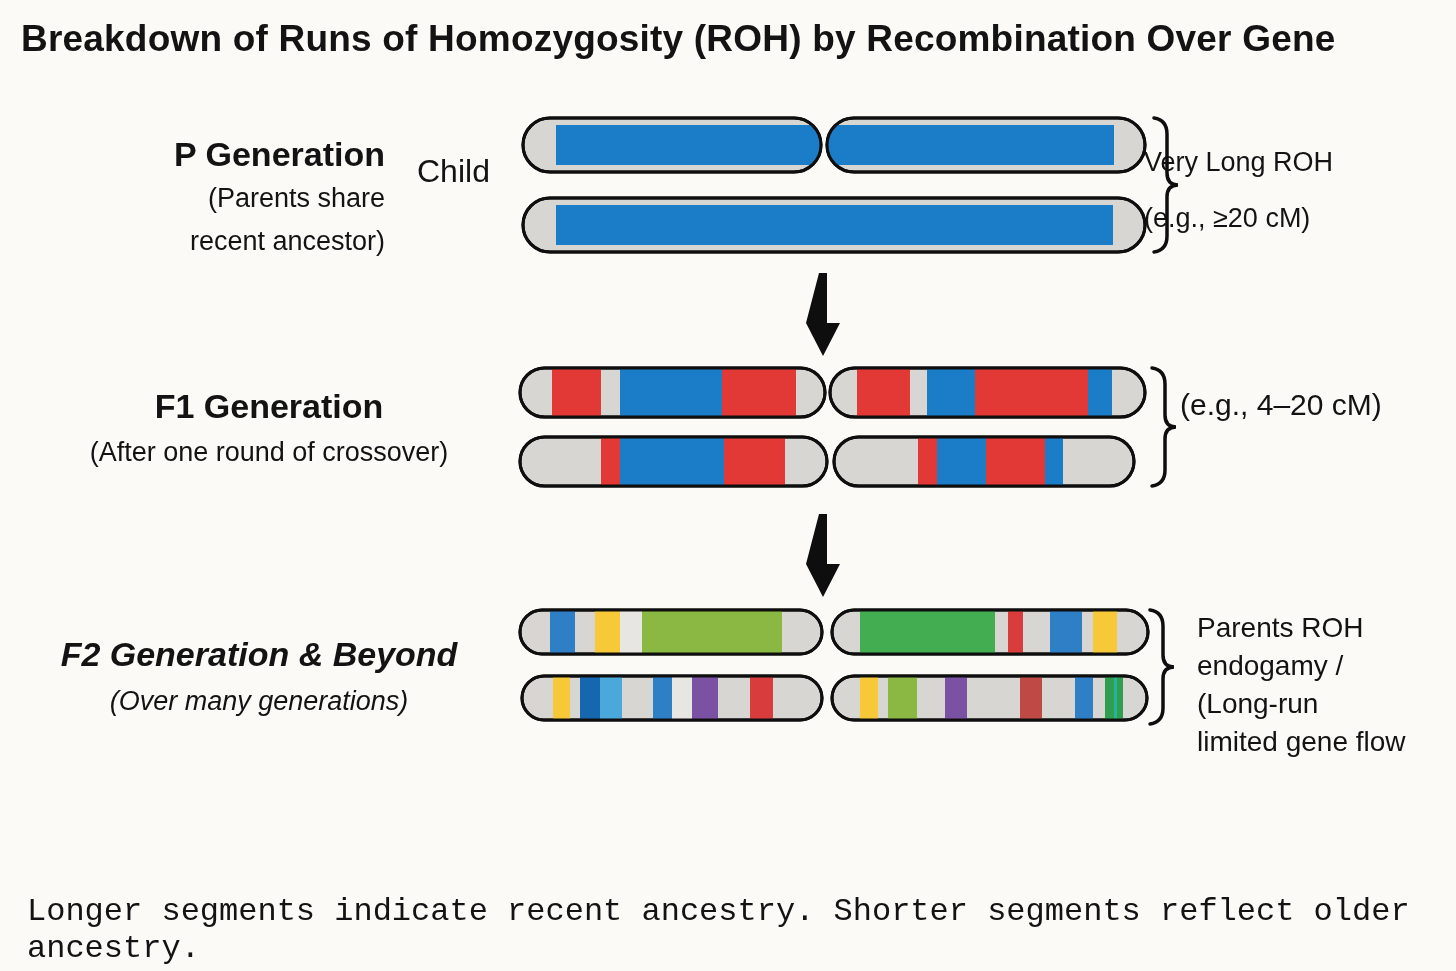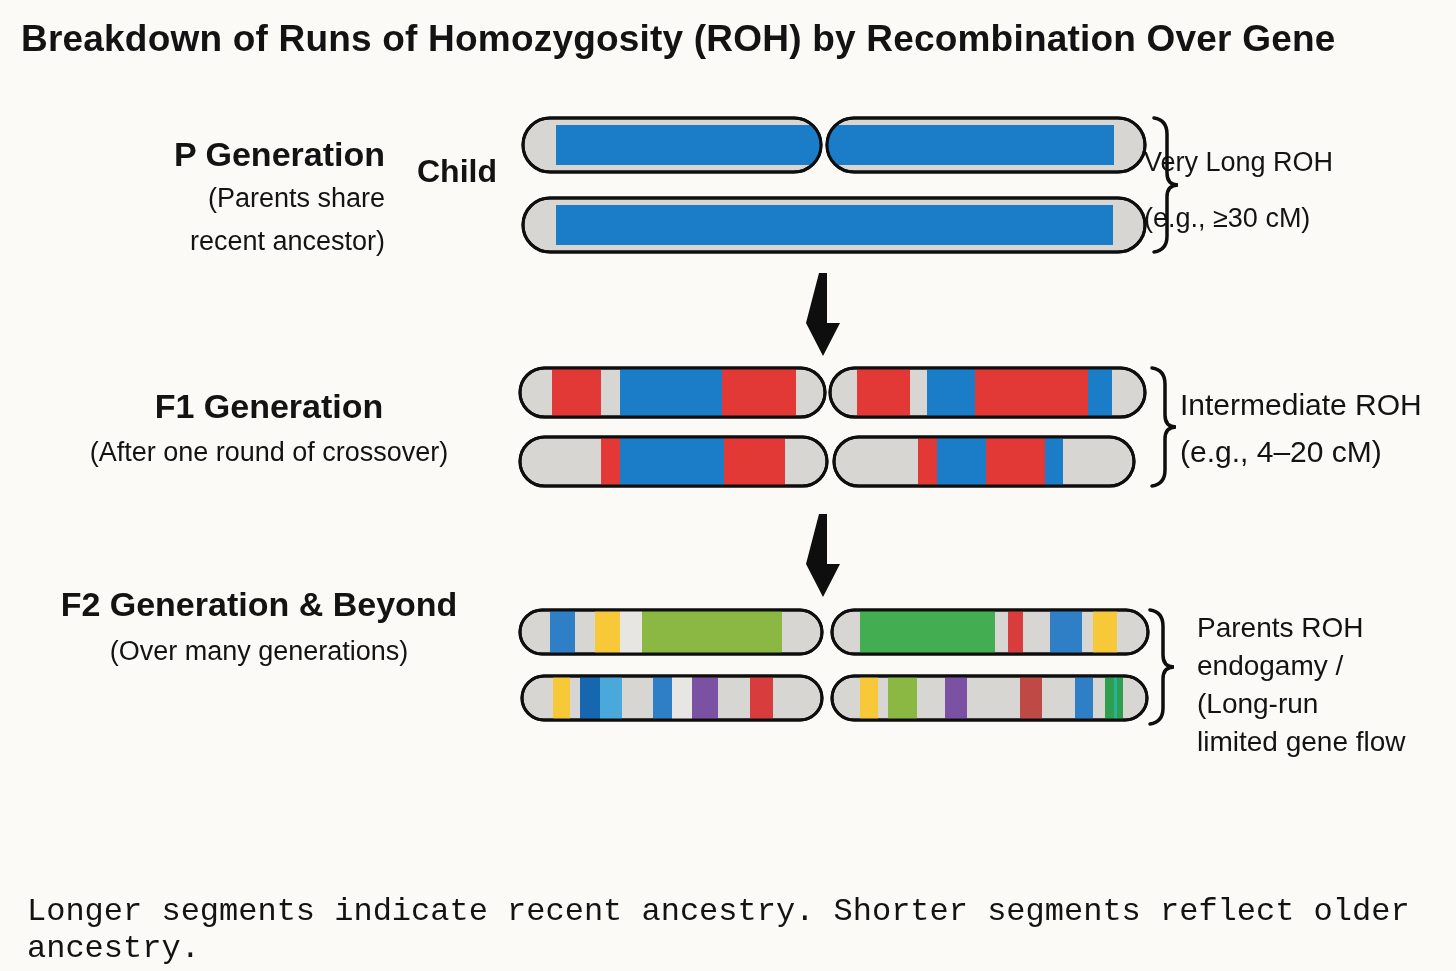--- a/index.html
+++ b/index.html
@@ -21,27 +21,26 @@
     white-space:nowrap;overflow:hidden;
   }
 
   .gen-label{position:absolute;text-align:center;}
   .gen-heading{font-size:34px;font-weight:700;line-height:46px;}
   .gen-sub{font-size:27px;line-height:43px;}
 
   .row-p  .gen-label{left:55px;top:131px;width:330px;text-align:right;}
   .row-f1 .gen-label{left:30px;top:381px;width:478px;}
   .row-f1 .gen-heading{line-height:50px;}
-  .row-f2 .gen-label{left:28px;top:578px;width:462px;}
+  .row-f2 .gen-label{left:28px;top:628px;width:462px;font-style:italic;}
   .row-f2 .gen-heading{line-height:52px;}
 
   .child-label{
     position:absolute;left:417px;top:153px;
     font-size:32px;
-    font-weight:bold;
   }
 
   .roh-label{position:absolute;}
   .roh-p{left:1144px;top:134px;font-size:27px;line-height:56px;}
   .roh-f1{left:1180px;top:381px;font-size:30px;line-height:47px;}
   .roh-f2{left:1197px;top:609px;font-size:28px;line-height:38px;}
 
   .caption{
     position:absolute;left:27px;top:893px;
     font-size:32px;
@@ -57,31 +56,30 @@
 
   <section class="row-p">
     <div class="gen-label">
       <div class="gen-heading">P Generation</div>
       <div class="gen-sub">(Parents share</div>
       <div class="gen-sub">recent ancestor)</div>
     </div>
     <div class="child-label">Child</div>
     <div class="roh-label roh-p">
       <div>Very Long ROH</div>
-      <div>(e.g., ≥30 cM)</div>
+      <div>(e.g., ≥20 cM)</div>
     </div>
   </section>
 
   <section class="row-f1">
     <div class="gen-label">
       <div class="gen-heading">F1 Generation</div>
       <div class="gen-sub">(After one round of crossover)</div>
     </div>
     <div class="roh-label roh-f1">
-      <div>Intermediate ROH</div>
       <div>(e.g., 4–20 cM)</div>
     </div>
   </section>
 
   <section class="row-f2">
     <div class="gen-label">
       <div class="gen-heading">F2 Generation &amp; Beyond</div>
       <div class="gen-sub">(Over many generations)</div>
     </div>
     <div class="roh-label roh-f2">

